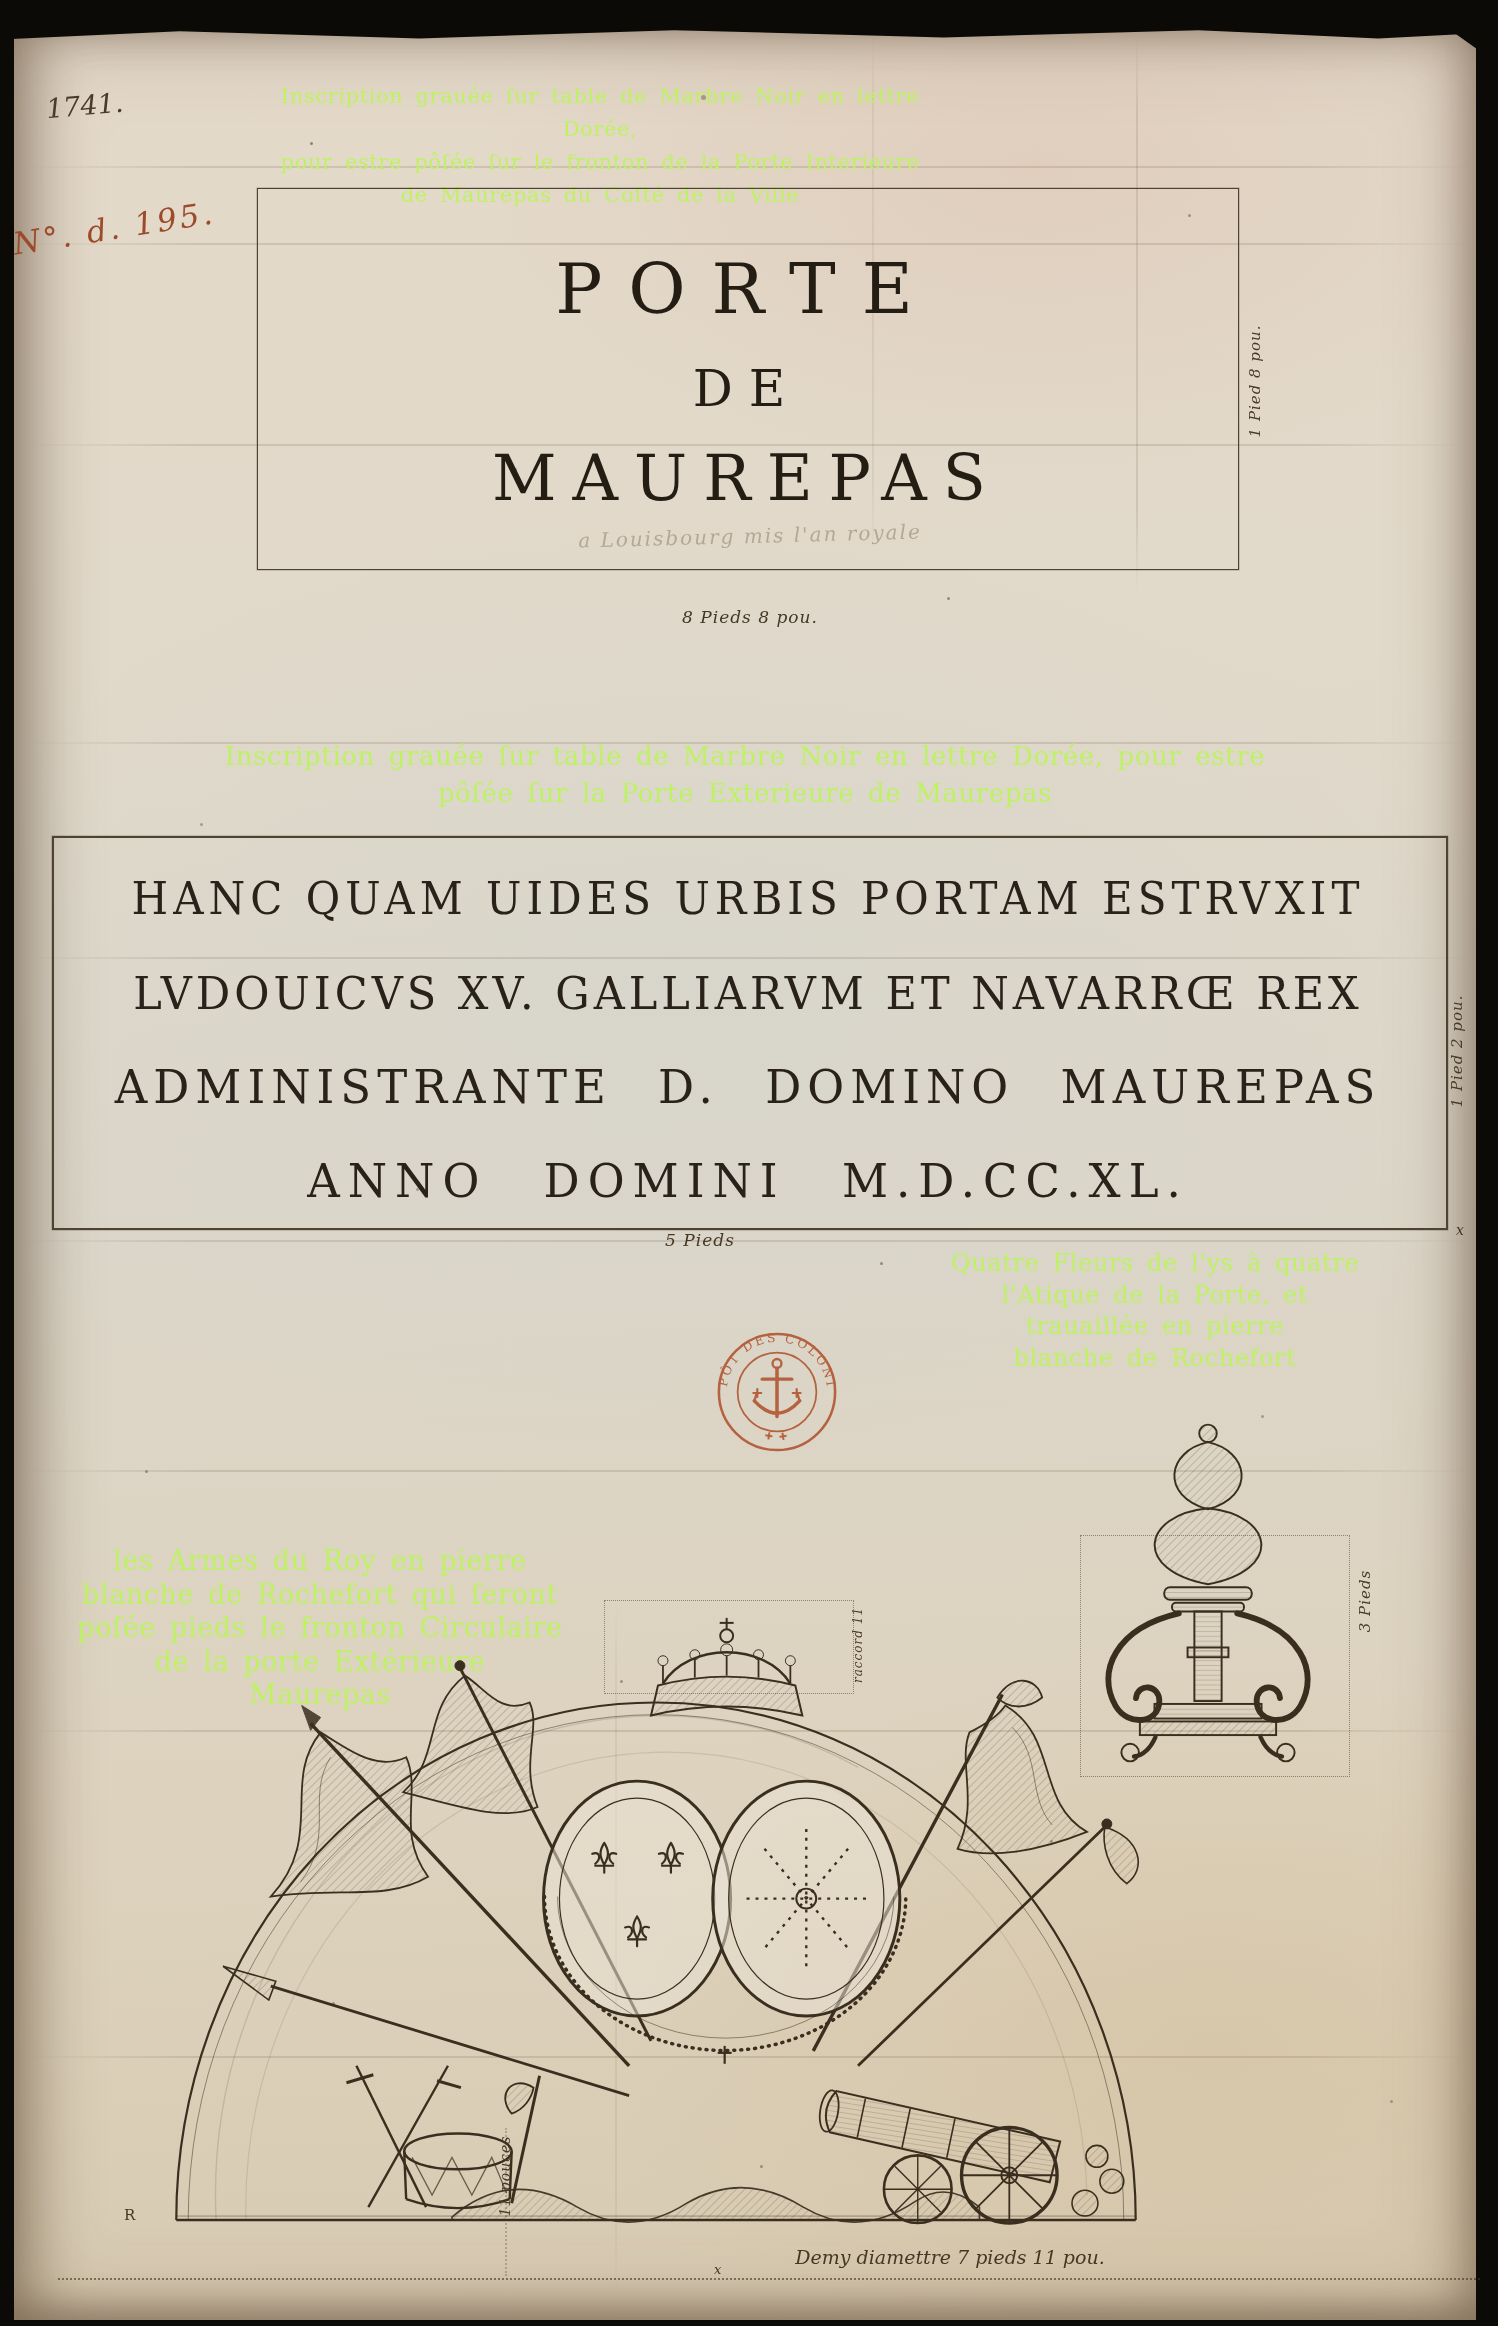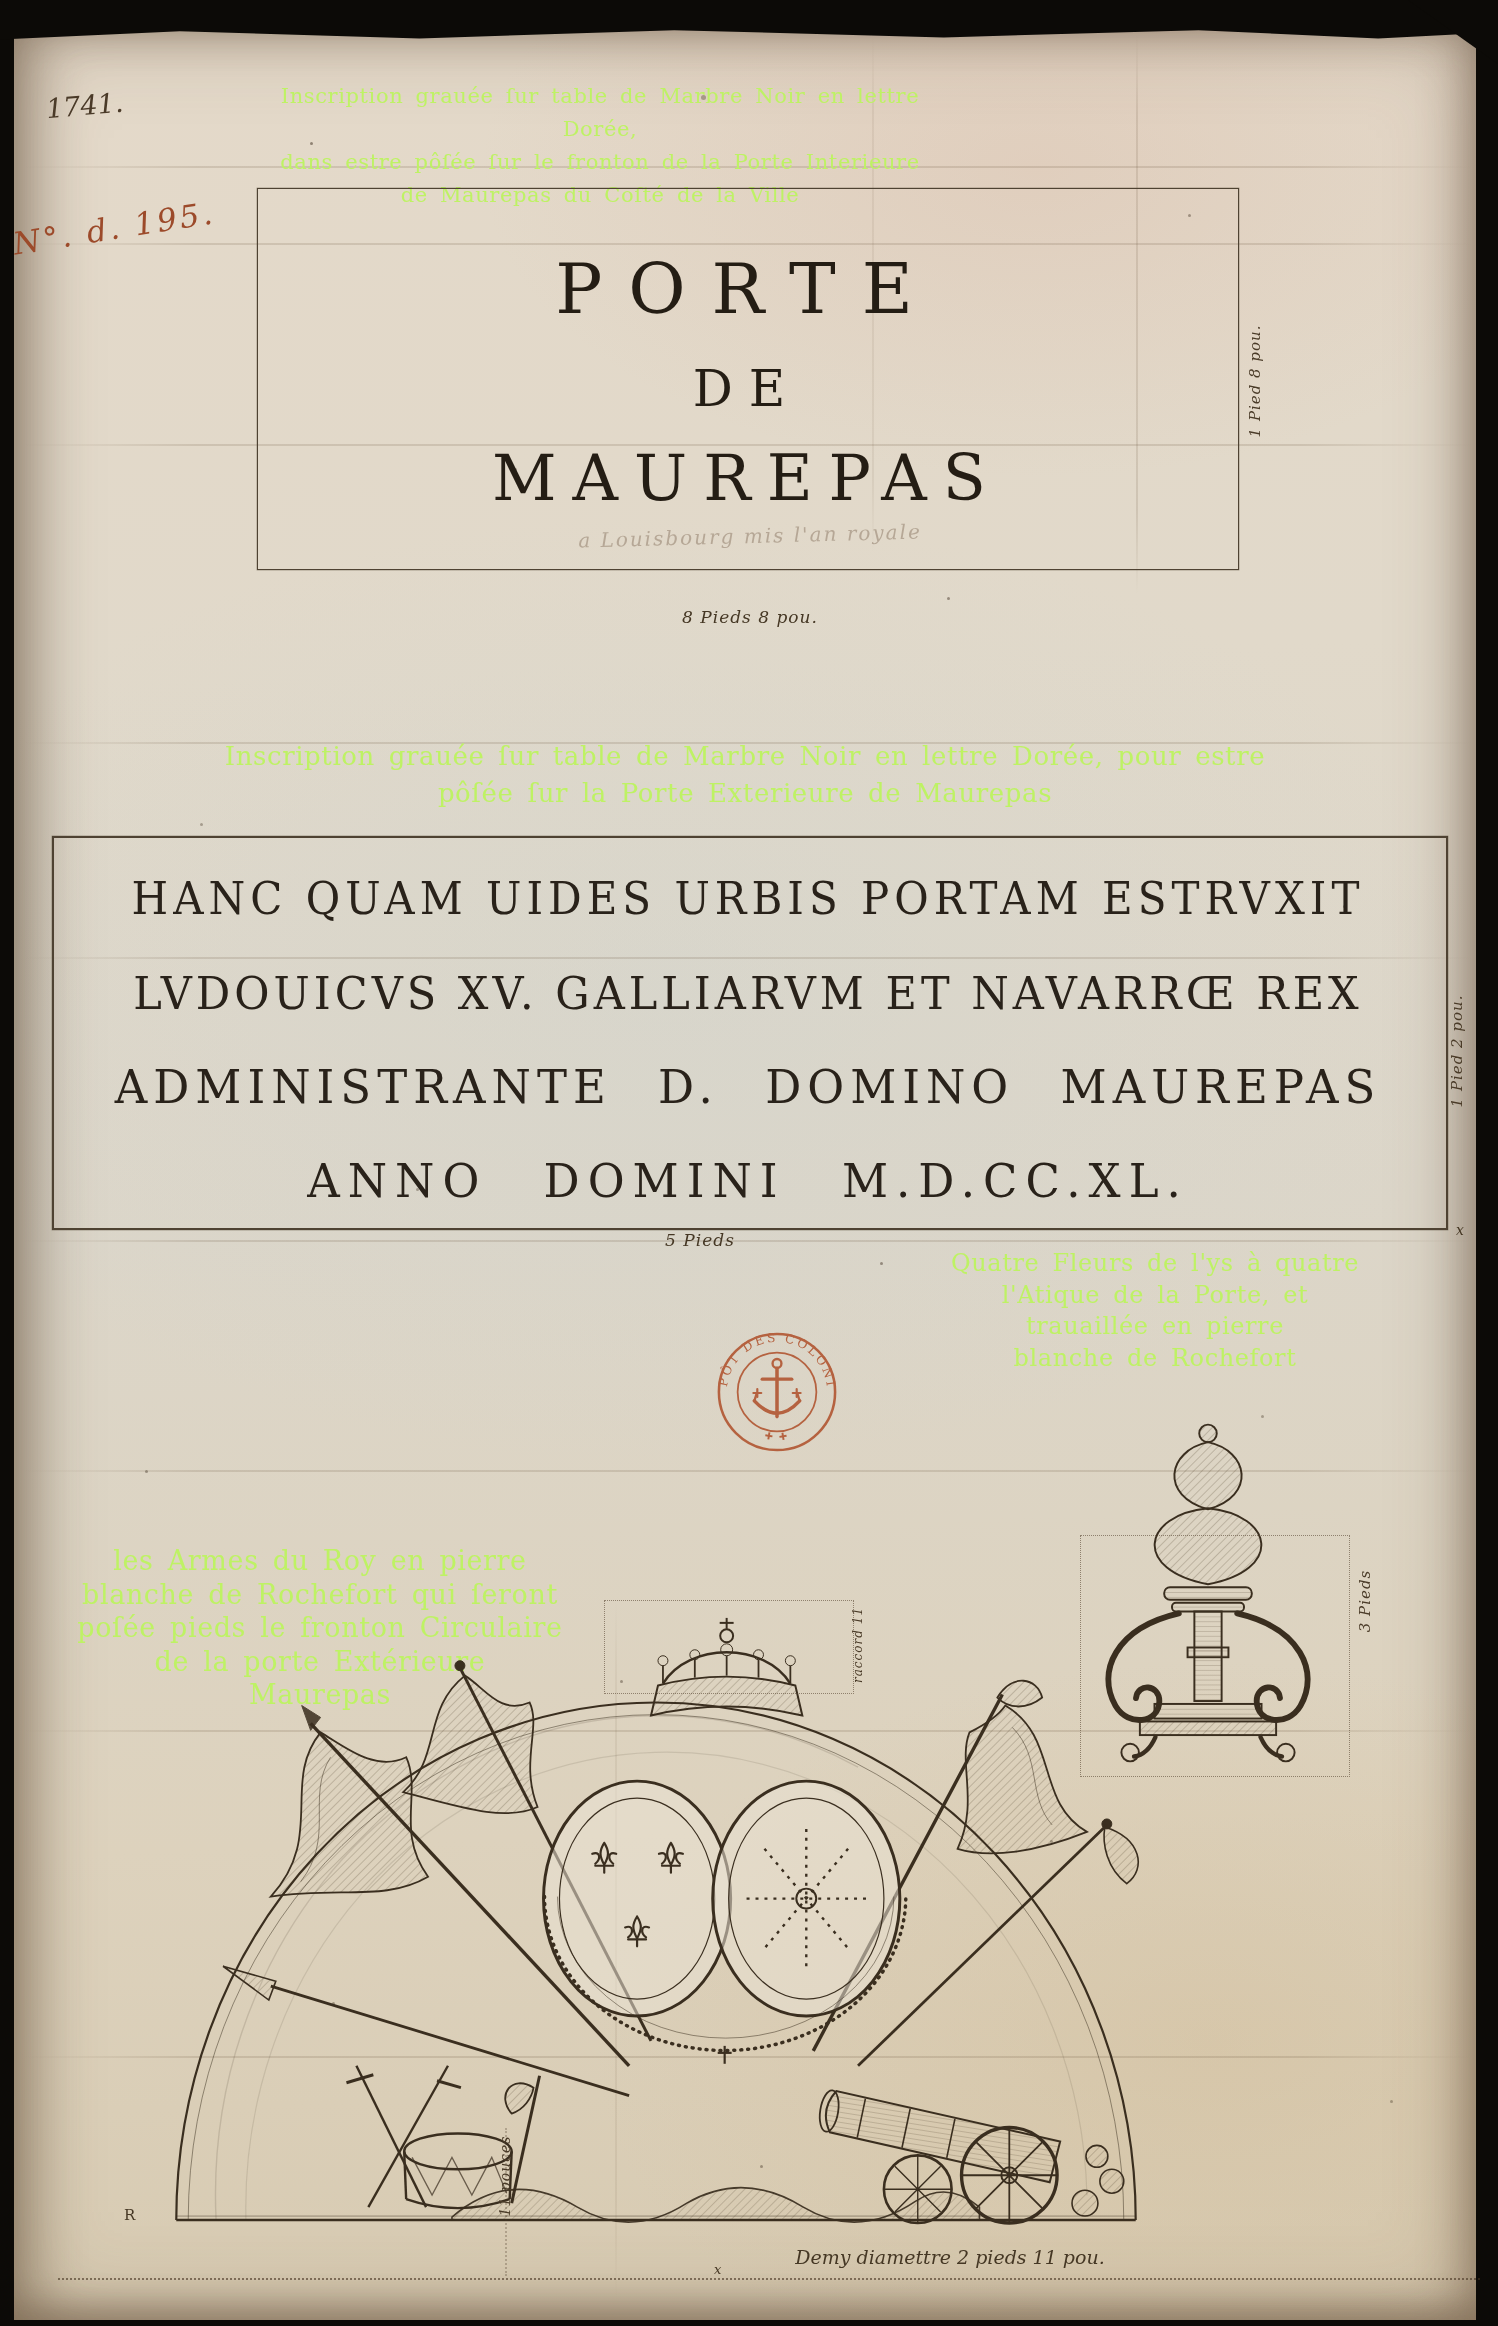--- a/index.html
+++ b/index.html
@@ -66,21 +66,21 @@
   <div class="fold-v" style="left:1136px;top:34px;height:560px"></div>
   <div class="fold-v" style="left:872px;top:34px;height:520px;opacity:.6"></div>
   <div class="fold-v" style="left:615px;top:1600px;height:700px;opacity:.6"></div>
   <div class="specks"></div>
 
   <div class="red-ink" style="left:46px;top:90px;font-size:27px;color:#4a3a28;transform:rotate(-5deg);">1741.</div>
   <div class="red-ink" style="left:12px;top:210px;font-size:31px;transform:rotate(-9deg);letter-spacing:3px;">N°. d. 195.</div>
 
   <div class="center-block hand" style="left:250px;top:80px;width:700px;font-size:21px;line-height:33px;">
     <div>Inscription grauée ſur table de Marbre Noir en lettre Dorée,</div>
-    <div>dans estre pôſée ſur le fronton de la Porte Interieure</div>
+    <div>pour estre pôſée ſur le fronton de la Porte Interieure</div>
     <div>de Maurepas du Coſté de la Ville</div>
   </div>
 
   <div class="ruled-box" style="left:257px;top:188px;width:980px;height:380px;"></div>
   <div class="plaque-line" style="top:212px;font-size:70px;letter-spacing:26px;margin-top:36px;">PORTE</div>
   <div class="plaque-line" style="top:360px;font-size:50px;letter-spacing:16px;">DE</div>
   <div class="plaque-line" style="top:442px;font-size:63px;letter-spacing:16px;">MAUREPAS</div>
   <div class="faint-note" style="left:430px;top:524px;width:640px;text-align:center;font-size:20px;transform:rotate(-1.5deg);">a Louisbourg mis l'an royale</div>
   <div class="v-label" style="left:1190px;top:372px;width:130px;">1 Pied 8 pou.</div>
   <div class="measure" style="left:640px;top:583px;width:220px;text-align:center;margin-top:24px;">8 Pieds 8 pou.</div>
@@ -283,19 +283,19 @@
       </g>
     </svg>
   </div>
 
   <div class="guide" style="left:604px;top:1600px;width:248px;height:92px;"></div>
   <div class="v-label" style="left:808px;top:1638px;width:100px;font-size:12px;">raccord 11</div>
 
   <div class="dotline-v" style="left:505px;top:2128px;height:148px;opacity:.55;"></div>
   <div class="v-label" style="left:450px;top:2168px;width:110px;font-size:14px;">11 pouces</div>
   <div class="measure" style="left:124px;top:2206px;font-size:15px;font-style:normal;">R</div>
-  <div class="center-block" style="left:780px;top:2246px;width:340px;font-size:19px;font-style:italic;color:#453724;">Demy diamettre 2 pieds 11 pou.</div>
+  <div class="center-block" style="left:780px;top:2246px;width:340px;font-size:19px;font-style:italic;color:#453724;">Demy diamettre 7 pieds 11 pou.</div>
   <div class="dotline" style="left:58px;top:2278px;width:1422px;"></div>
   <div class="measure" style="left:714px;top:2262px;font-size:13px;">x</div>
 
   <div class="edge-top"></div>
   <div class="corner-tr"></div>
 </div>
 
 </body></html>

